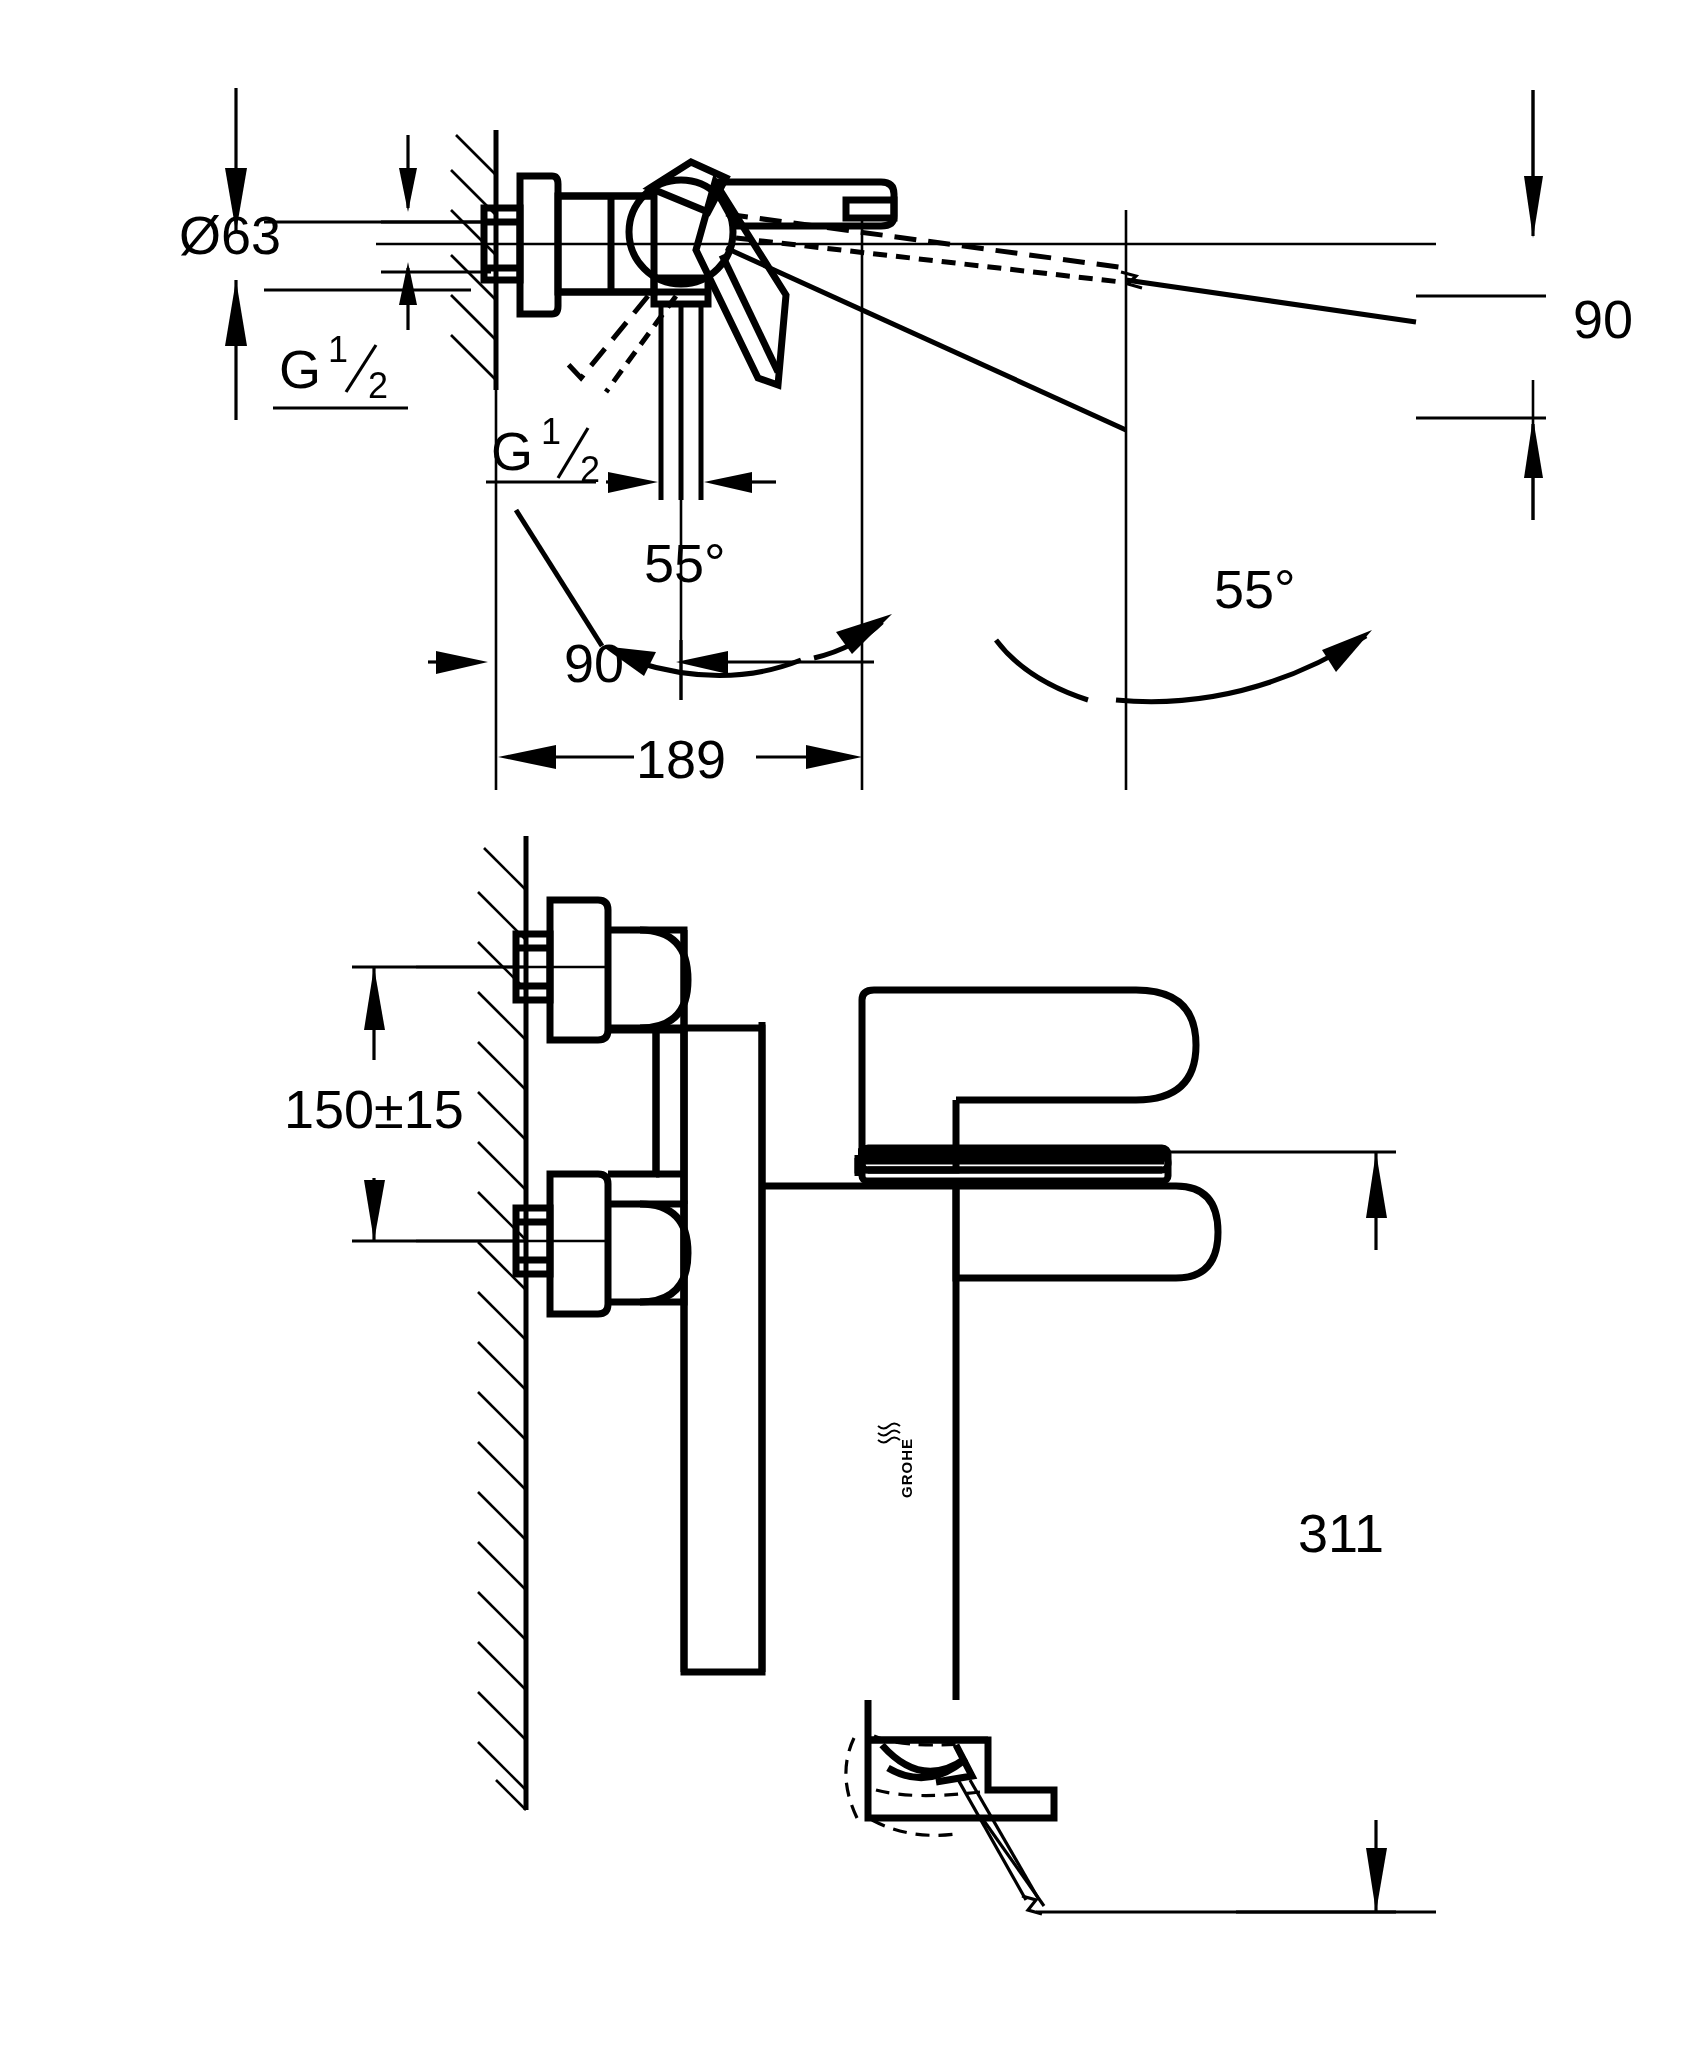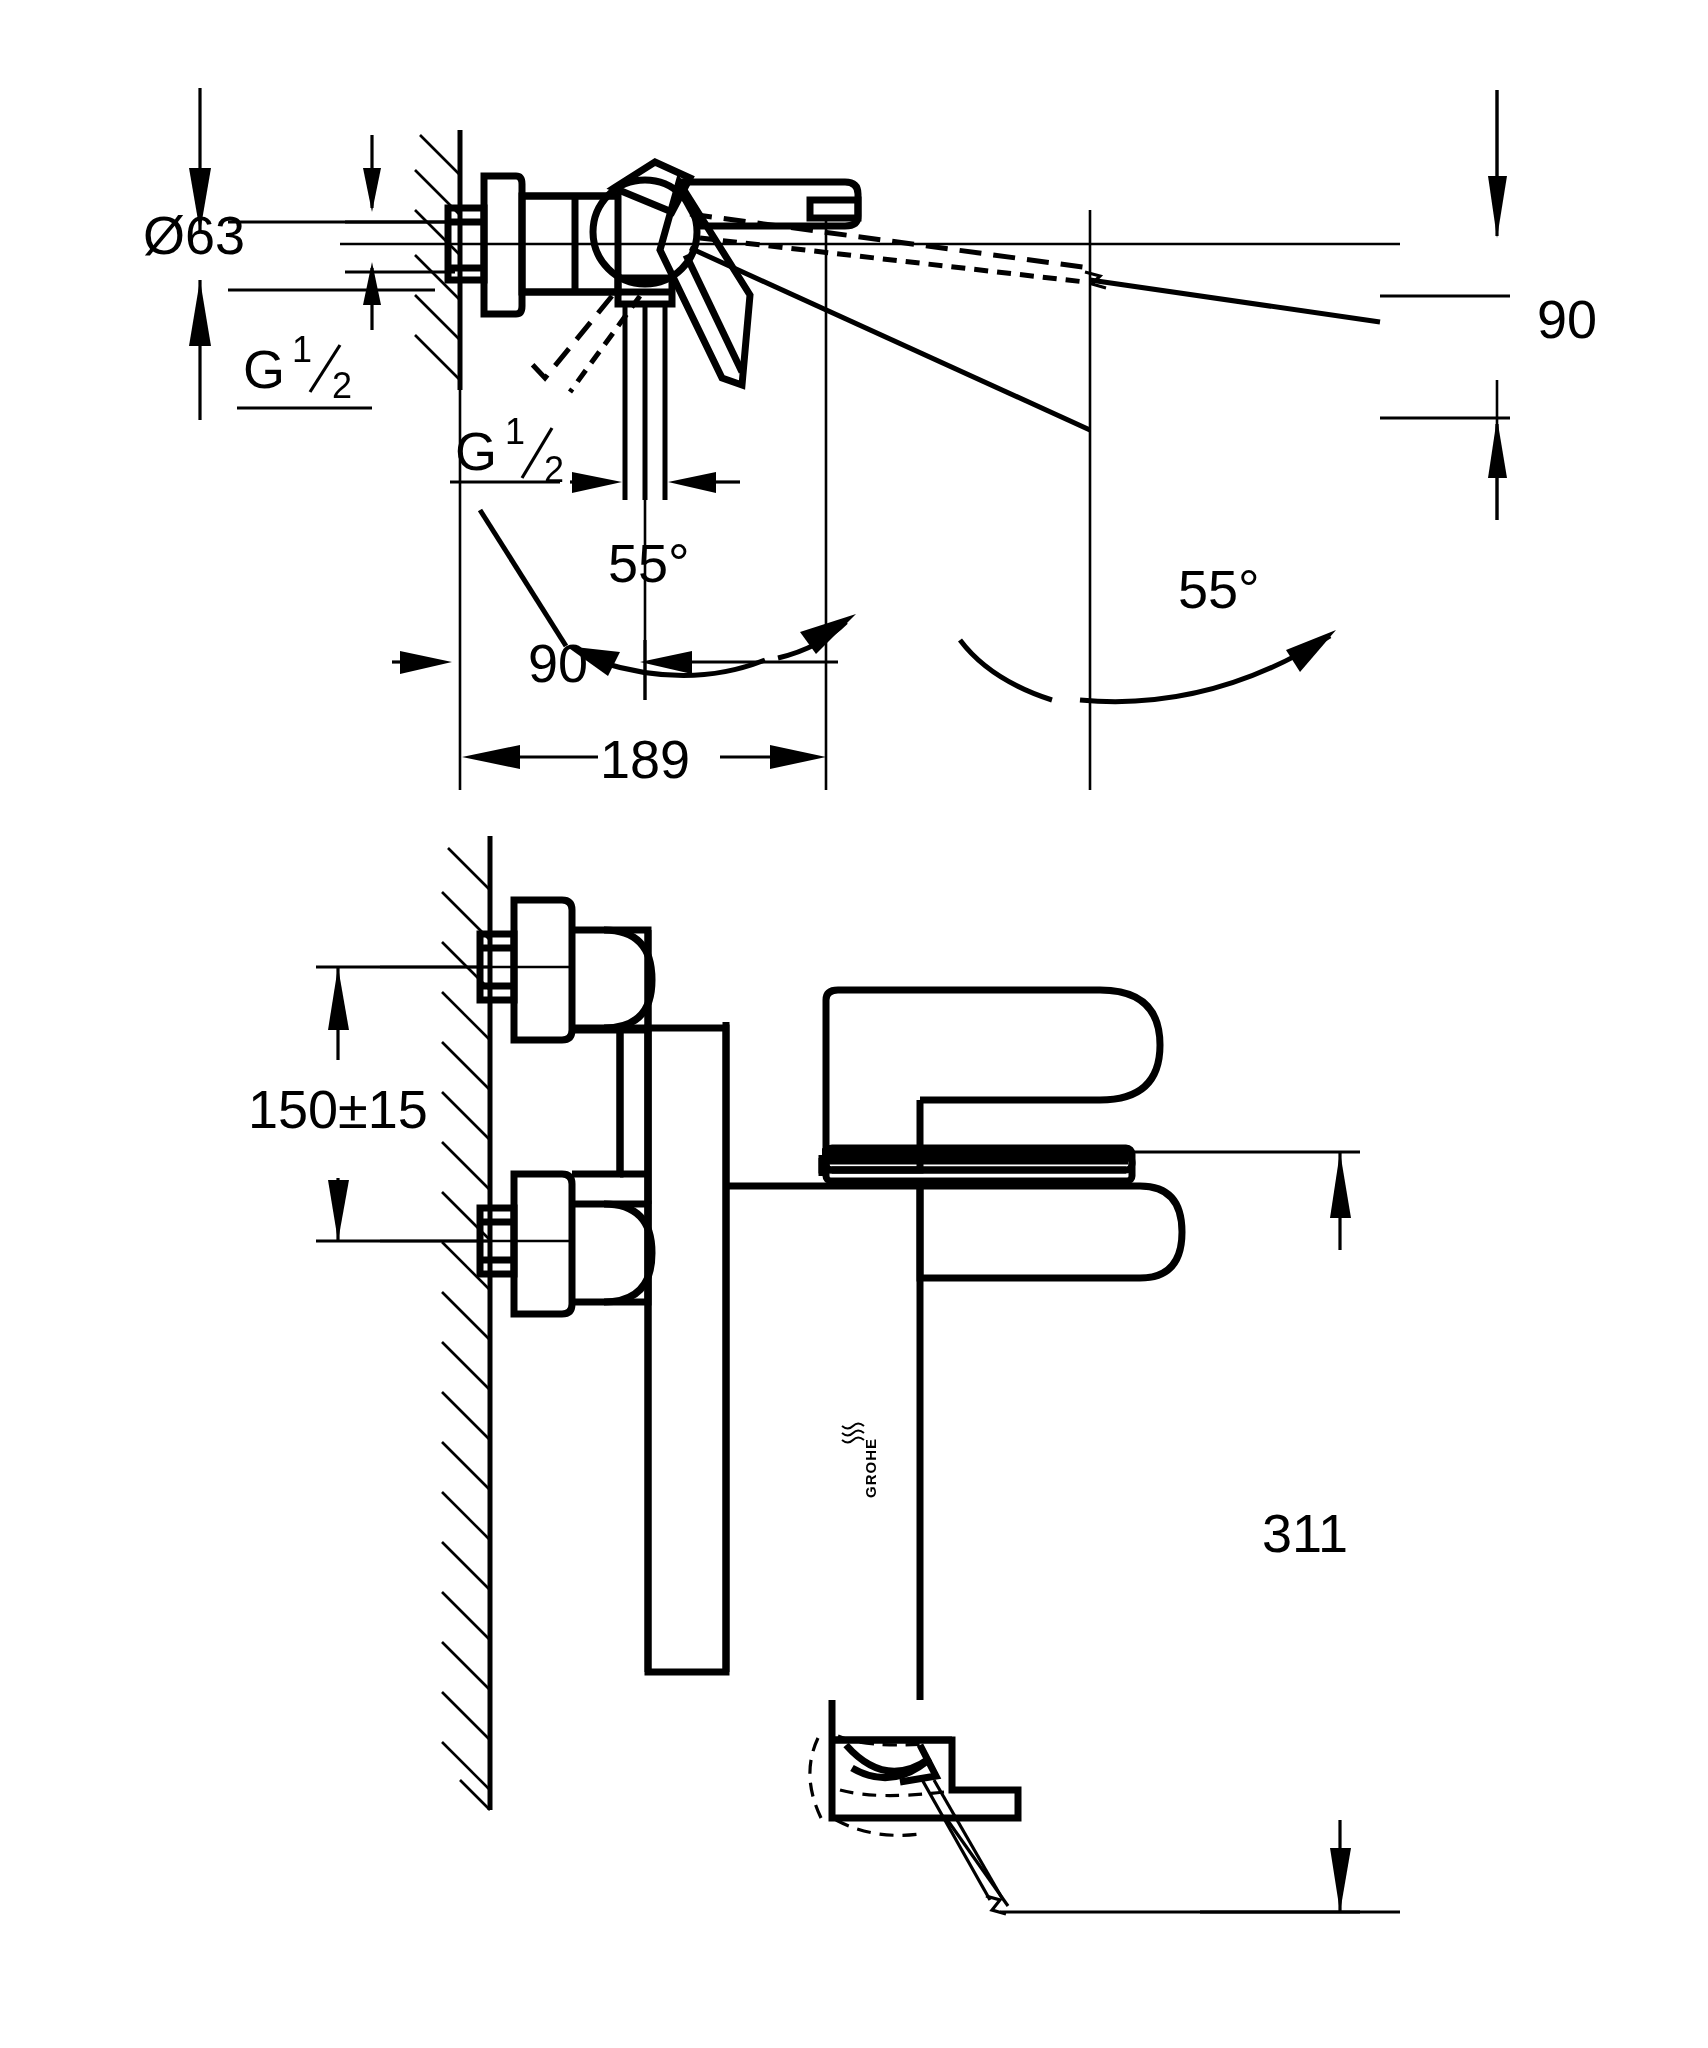--- a/index.html
+++ b/index.html
@@ -2,21 +2,21 @@
 <html><head>
 <meta charset="utf-8">
 <title>Technical Drawing</title>
 <style>
   html,body{margin:0;padding:0;background:#ffffff;}
   body{
     font-family:"Liberation Sans", sans-serif;
     width:1708px;height:2048px;
     position:relative;overflow:hidden;
   }
-  #drawing-root{position:absolute;inset:0;}
+  #drawing-root{position:absolute;inset:0;margin-left:36px;}
   svg{display:block;width:1708px;height:2048px;}
   .ln{stroke:#000;fill:none;}
   .thick{stroke-width:7;}
   .med{stroke-width:5;}
   .thin{stroke-width:3.2;}
   .hair{stroke-width:2.6;}
   .dash{stroke-dasharray:22 12;}
   .dashfine{stroke-dasharray:14 9;}
   .fill-k{fill:#000;stroke:none;}
   .dimtext{

